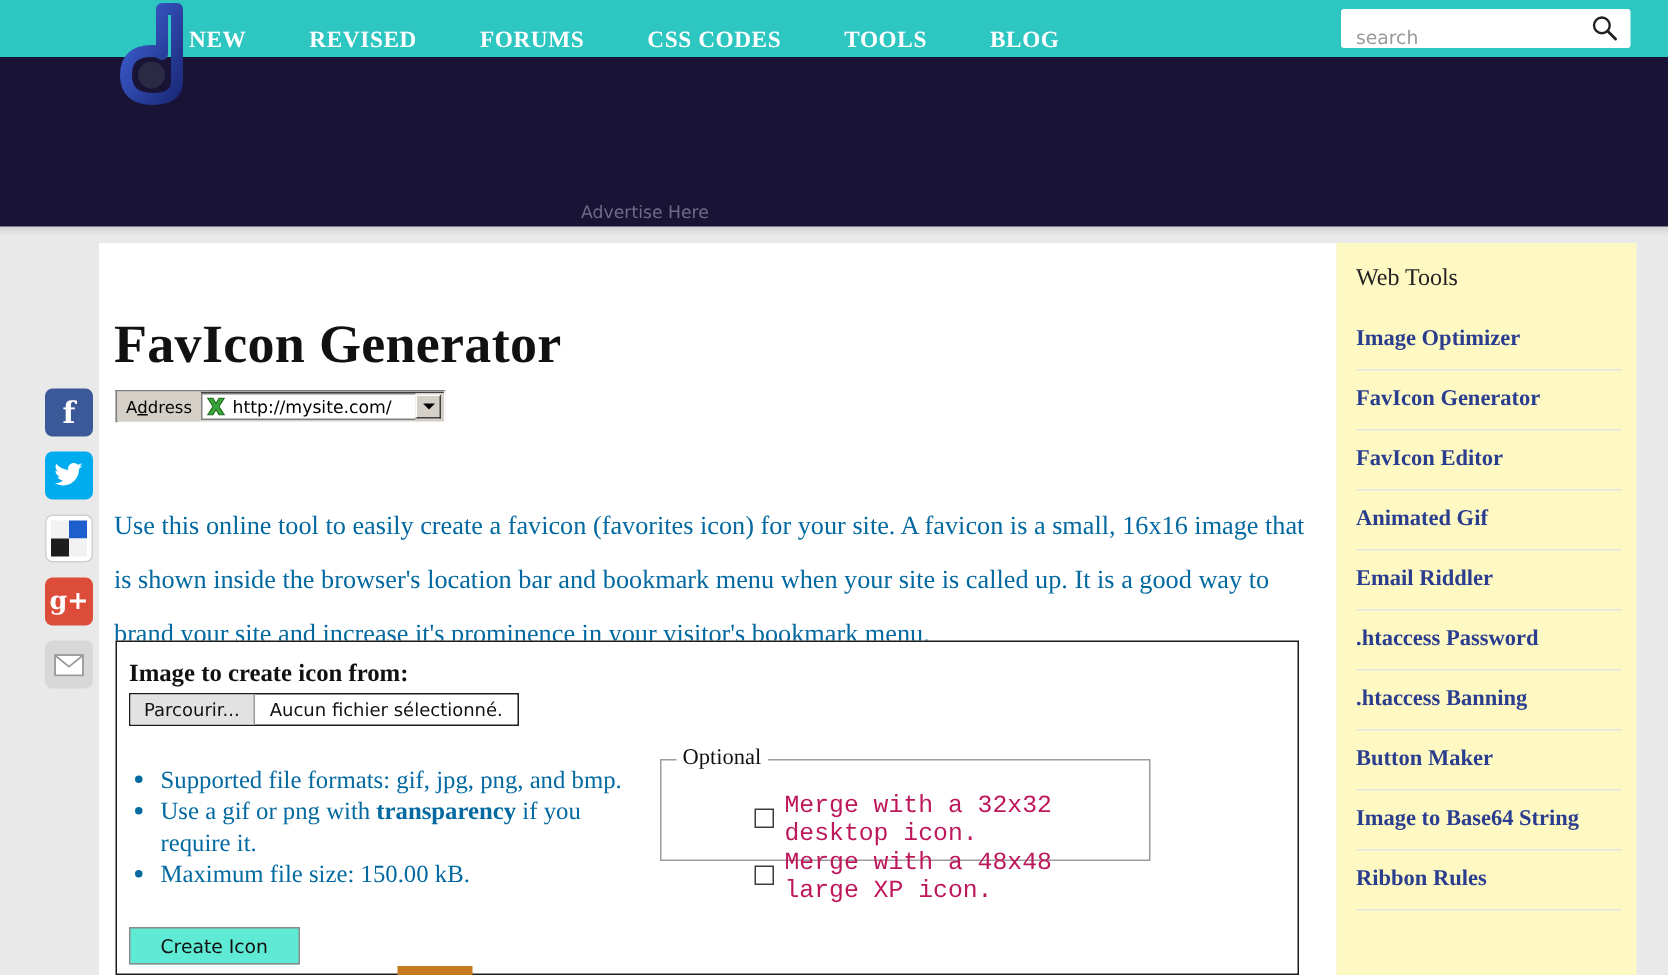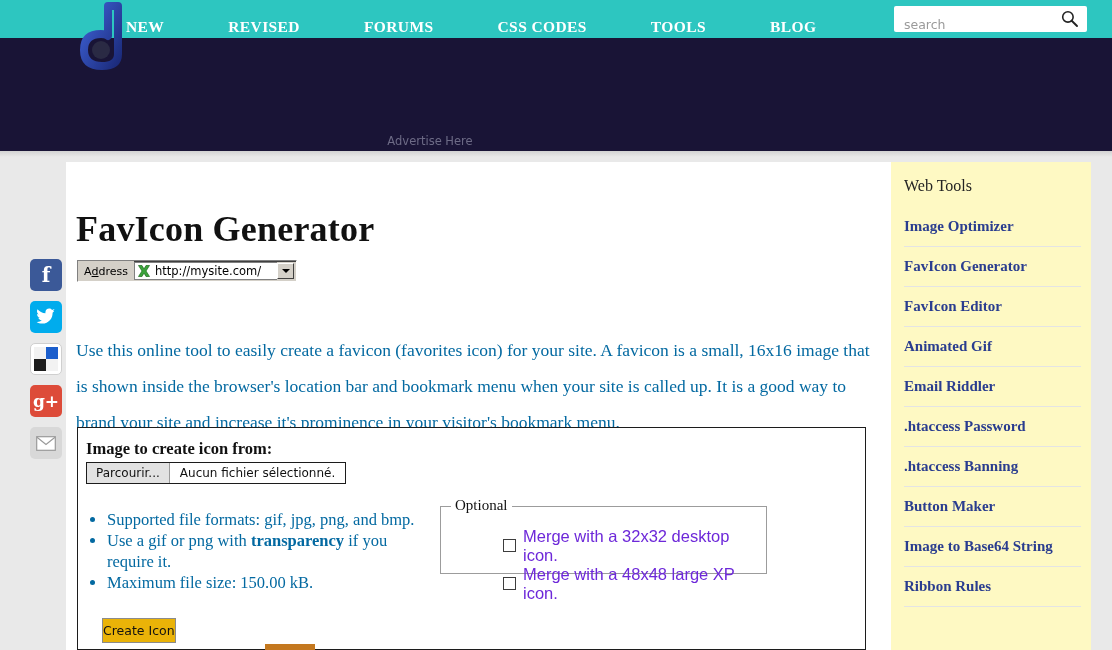--- a/index.html
+++ b/index.html
@@ -18,21 +18,21 @@
     width: 1112px; height: 38px;
     background: #2dc6c0;
     z-index: 5;
   }
   .nav-links {
     position: absolute;
     left: 126px; top: 0;
     height: 54px;
     display: flex;
     align-items: center;
-    gap: 64px;
+    gap: 42px;
   }
   .nav-link {
     color: #ffffff;
     font-family: "Liberation Serif", serif;
     font-weight: bold;
     font-size: 15.5px;
     letter-spacing: 0.4px;
     text-decoration: none;
     white-space: nowrap;
     cursor: pointer;
@@ -308,40 +308,40 @@
     padding: 0 4px;
     font-family: "Liberation Serif", serif;
     font-size: 15px;
     color: #111;
   }
   .opt-row {
     display: flex;
     align-items: center;
     gap: 7px;
     margin: 0 0 0 14px;
-    font-family: Liberation Sans, sans-serif;
+    font-family: Liberation Mono, monospace;
     font-size: 16.5px;
-    color: #6d28d9;
+    color: #be185d;
     padding-left: 36px;
   }
   .opt-rows { padding-top: 14px; }
   .cbox {
     width: 13px; height: 13px;
     border: 1px solid #3d3d3d;
     background: #fff;
     flex: 0 0 13px;
     cursor: pointer;
   }
 
   .create-btn {
     position: absolute;
-    left: 24px; top: 190px;
-    background: #eab308;
+    left: 8px; top: 190px;
+    background: #5eead4;
     border: 1px solid #8b8b8b;
-    padding: 4px 0;
+    padding: 4px 20px;
     font-family: "DejaVu Sans", sans-serif;
     font-size: 12.5px;
     color: #111;
     cursor: pointer;
   }
 
   
   .orange-sliver {
     position: absolute;
     left: 265px; bottom: 0;

